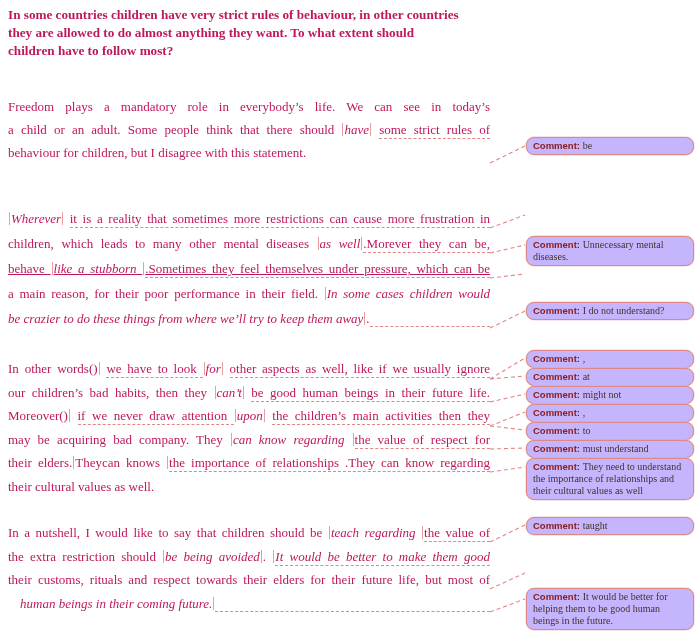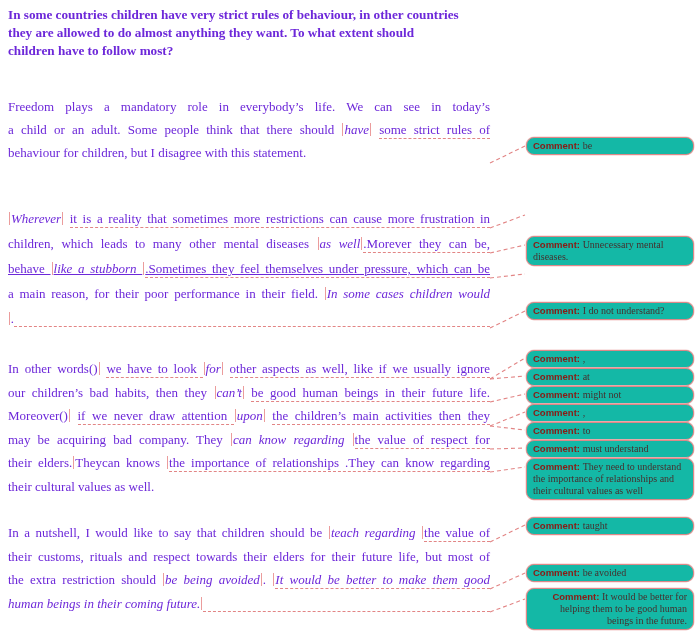--- a/index.html
+++ b/index.html
@@ -4,36 +4,36 @@
 <style>
   html,body{margin:0;padding:0;}
   body{
     width:700px;height:636px;position:relative;overflow:hidden;
     background:#ffffff;
     font-family:"Liberation Serif", serif;
   }
   #page{position:absolute;inset:0;}
   
   #essay{position:absolute;left:0;top:0;width:700px;height:636px;}
-  .para{position:absolute;left:8px;width:482px;color:#6d28d9;font-size:13px;}
+  .para{position:absolute;left:8px;width:482px;color:#be185d;font-size:13px;}
   .para.bold{font-weight:bold;font-size:13.2px;}
   .line{position:relative;white-space:nowrap;}
   .line.just{white-space:normal;text-align:justify;text-align-last:justify;}
   .line.flexline{display:flex;align-items:baseline;white-space:pre;}
   .it{font-style:italic;}
   .lead{border-bottom:1px dashed #e28585;padding-bottom:1px;}
   .bar{display:inline-block;width:0;height:13px;border-left:1.3px solid #eb9c9c;
        vertical-align:-2px;margin:0 1px;}
   .flexline .bar{align-self:center;}
   .fill{flex:1;height:0;border-bottom:1px dashed #e28585;position:relative;top:4px;min-width:40px;}
   
   #comments{position:absolute;left:0;top:0;width:700px;height:636px;}
   .balloon{
     position:absolute;left:526px;width:154px;
-    background:#14b8a6;border:1px solid #dd8888;border-radius:8px;
+    background:#c4b5fd;border:1px solid #dd8888;border-radius:8px;
     padding:2px 6px;line-height:12px;font-size:10px;color:#4a3030;
     box-shadow:0 0 0 0.5px #f3c9c9;
   }
   .clabel{font-family:"Liberation Sans", sans-serif;font-weight:bold;color:#8b1a14;font-size:9.5px;}
   .ctext{font-family:"Liberation Serif", serif;color:#46302e;}
   
   #leaders{position:absolute;left:0;top:0;pointer-events:none;}
 </style>
 </head>
 <body>
@@ -65,45 +65,44 @@
       <div class="para" style="top: 95px; line-height: 23px;">
         <div class="line just" style="height: 23px;"><span>Freedom plays a mandatory role in everybody’s life. We can see in today’s</span></div>
         <div class="line just" style="height: 23px;"><span>a child or an adult. Some people think that there should </span><span class="bar"></span><span class="it">have</span><span class="bar"></span><span> </span><span class="lead">some strict rules of</span></div>
         <div class="line" style="height: 23px;"><span>behaviour for children, but I disagree with this statement.</span></div>
       </div>
       <div class="para" style="top: 206px; line-height: 25px;">
         <div class="line just" style="height: 25px;"><span class="bar"></span><span class="it">Wherever</span><span class="bar"></span><span> </span><span class="lead">it is a reality that sometimes more restrictions can cause more frustration in</span></div>
         <div class="line just" style="height: 25px;"><span>children, which leads to many other mental diseases </span><span class="bar"></span><span class="it">as well</span><span class="bar"></span><span class="lead">.Morever they can be,</span></div>
         <div class="line just" style="height: 25px; text-decoration: underline;"><span>behave </span><span class="bar"></span><span class="it">like a stubborn </span><span class="bar"></span><span class="lead">.Sometimes they feel themselves under pressure, which can be</span></div>
         <div class="line just" style="height: 25px;"><span>a main reason, for their poor performance in their field. </span><span class="bar"></span><span class="it">In some cases children would</span></div>
-        <div class="line flexline" style="height: 25px;"><span class="bar"></span><span class="it">.</span><span class="fill"></span></div>
+        <div class="line flexline" style="height: 25px;"><span class="it">be crazier to do these things from where we’ll try to keep them away</span><span class="bar"></span><span class="it">.</span><span class="fill"></span></div>
       </div>
       <div class="para" style="top: 357px; line-height: 23.5px;">
         <div class="line just" style="height: 23.5px;"><span>In other words()</span><span class="bar"></span><span> </span><span class="lead">we have to look </span><span class="bar"></span><span class="it">for</span><span class="bar"></span><span> </span><span class="lead">other aspects as well, like if we usually ignore</span></div>
         <div class="line just" style="height: 23.5px;"><span>our children’s bad habits, then they </span><span class="bar"></span><span class="it">can’t</span><span class="bar"></span><span> </span><span class="lead">be good human beings in their future life.</span></div>
         <div class="line just" style="height: 23.5px;"><span>Moreover()</span><span class="bar"></span><span> </span><span class="lead">if we never draw attention </span><span class="bar"></span><span class="it">upon</span><span class="bar"></span><span> </span><span class="lead">the children’s main activities then they</span></div>
         <div class="line just" style="height: 23.5px;"><span>may be acquiring bad company. They </span><span class="bar"></span><span class="it">can know regarding </span><span class="bar"></span><span class="lead">the value of respect for</span></div>
         <div class="line just" style="height: 23.5px;"><span>their elders.</span><span class="bar"></span><span>Theycan knows </span><span class="bar"></span><span class="lead">the importance of relationships .They can know regarding</span></div>
         <div class="line" style="height: 23.5px;"><span>their cultural values as well.</span></div>
       </div>
       <div class="para" style="top: 521px; line-height: 23.5px;">
         <div class="line just" style="height: 23.5px;"><span>In a nutshell, I would like to say that children should be </span><span class="bar"></span><span class="it">teach regarding </span><span class="bar"></span><span class="lead">the value of</span></div>
+        <div class="line just" style="height: 23.5px;"><span>the extra restriction should </span><span class="bar"></span><span class="it">be being avoided</span><span class="bar"></span><span>. </span><span class="bar"></span><span class="it lead">It would be better to make them good</span></div>
         <div class="line just" style="height: 23.5px;"><span>their customs, rituals and respect towards their elders for their future life, but most of</span></div>
-        <div class="line just" style="height: 23.5px;"><span>the extra restriction should </span><span class="bar"></span><span class="it">be being avoided</span><span class="bar"></span><span>. </span><span class="bar"></span><span class="it lead">It would be better to make them good</span></div>
-        <div class="line flexline" style="height: 23.5px;"><span class="it">human beings in their coming future.</span><span class="bar"></span><span class="fill"></span></div>
+        <div class="line flexline" style="height: 23.5px; margin-left: 12px;"><span class="it">human beings in their coming future.</span><span class="bar"></span><span class="fill"></span></div>
       </div>
     </div>
   <div id="comments">
       <div class="balloon" style="top: 137px;"><span class="clabel">Comment: </span><span class="ctext">be</span></div>
       <div class="balloon" style="top: 236px;"><span class="clabel">Comment: </span><span class="ctext">Unnecessary mental diseases.</span></div>
       <div class="balloon" style="top: 302px;"><span class="clabel">Comment: </span><span class="ctext">I do not understand?</span></div>
       <div class="balloon" style="top: 350px;"><span class="clabel">Comment: </span><span class="ctext">,</span></div>
       <div class="balloon" style="top: 368px;"><span class="clabel">Comment: </span><span class="ctext">at</span></div>
       <div class="balloon" style="top: 386px;"><span class="clabel">Comment: </span><span class="ctext">might not</span></div>
       <div class="balloon" style="top: 404px;"><span class="clabel">Comment: </span><span class="ctext">,</span></div>
       <div class="balloon" style="top: 422px;"><span class="clabel">Comment: </span><span class="ctext">to</span></div>
       <div class="balloon" style="top: 440px;"><span class="clabel">Comment: </span><span class="ctext">must understand</span></div>
       <div class="balloon" style="top: 458px;"><span class="clabel">Comment: </span><span class="ctext">They need to understand the importance of relationships and their cultural values as well</span></div>
       <div class="balloon" style="top: 517px;"><span class="clabel">Comment: </span><span class="ctext">taught</span></div>
-      <div class="balloon" style="top: 564px;"><span class="clabel">Comment: </span><span class="ctext">be avoided</span></div>
-      <div class="balloon" style="top: 588px; text-align: right;"><span class="clabel">Comment: </span><span class="ctext">It would be better for helping  them to be good human beings in the future.</span></div>
+      <div class="balloon" style="top: 588px;"><span class="clabel">Comment: </span><span class="ctext">It would be better for helping  them to be good human beings in the future.</span></div>
     </div>
 </div>
 
 </body></html>

